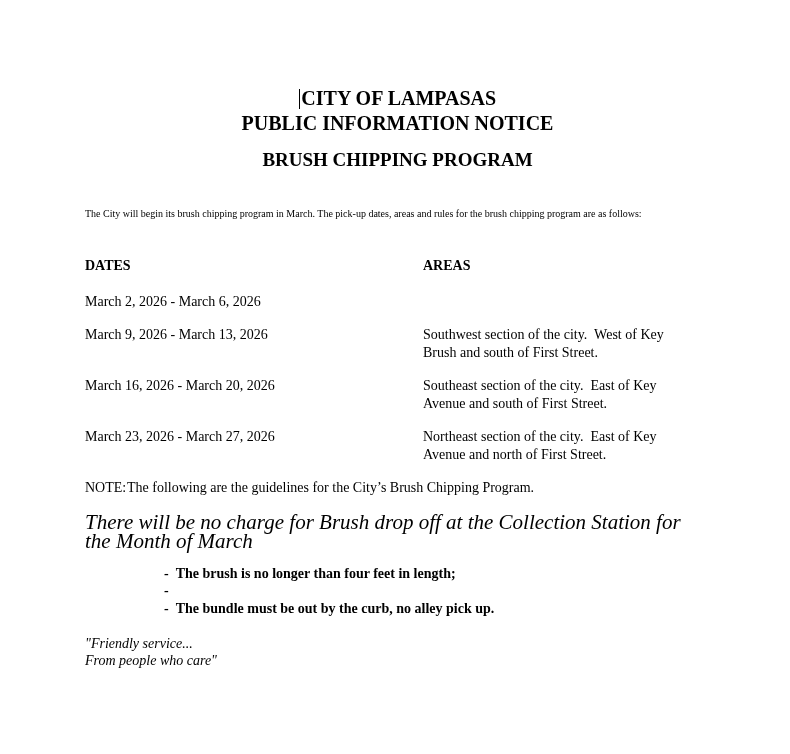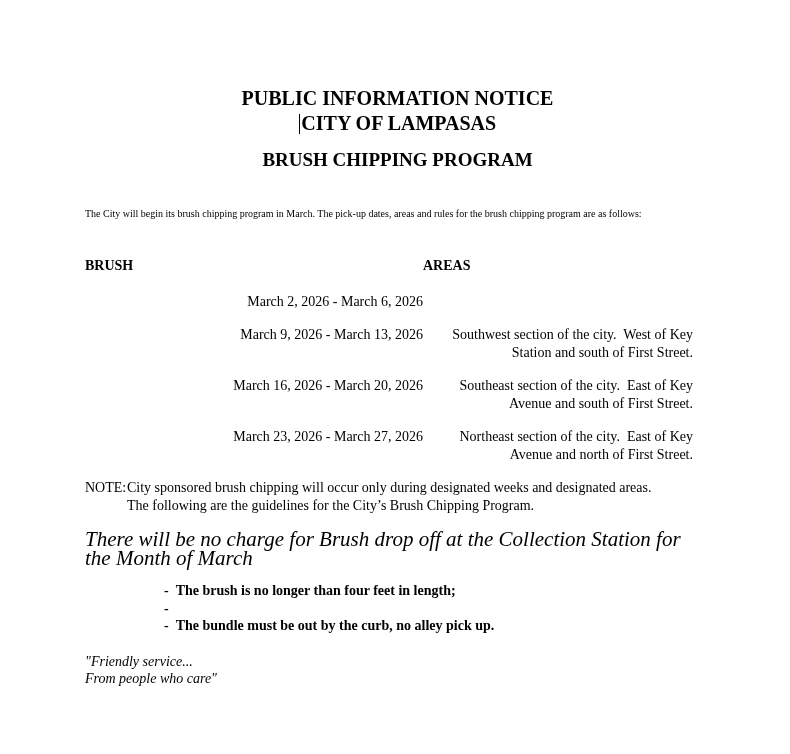--- a/index.html
+++ b/index.html
@@ -44,21 +44,21 @@
     margin: 32px 0 16px;
     font-size: 10px;
     line-height: 26px;
   }
   .schedule { margin-top: 14px; font-size: 14px; }
   .sched-header, .sched-row {
     display: grid;
     grid-template-columns: 338px 270px;
   }
   .sched-header { font-weight: bold; line-height: 17.5px; margin-bottom: 18px; }
-  .sched-row { margin-bottom: 16px; line-height: 17.5px; text-align: right; }
+  .sched-row { margin-bottom: 16px; line-height: 17.5px; }
   .sched-row:last-child { margin-bottom: 8px; }
   .cell-area { white-space: pre-wrap; }
   .note {
     margin-top: 8px;
     display: flex;
     font-size: 14px;
     line-height: 17.5px;
   }
   .note-label { flex: 0 0 42px; }
   .note-text { flex: 1; }
@@ -86,55 +86,54 @@
   }
 </style>
 </head>
 <body>
 
 <div class="page">
   <div class="content">
 
     <header>
       <div class="titles">
+        <div><span class="caret"></span><span>CITY OF LAMPASAS</span></div>
         <div>PUBLIC INFORMATION NOTICE</div>
-        <div><span class="caret"></span><span>CITY OF LAMPASAS</span></div>
       </div>
       <div class="subtitle">BRUSH CHIPPING PROGRAM</div>
     </header>
 
     <p class="intro">The City will begin its brush chipping program in March. The pick-up dates, areas and rules for the brush chipping program are as follows:</p>
 
     <section class="schedule">
       <div class="sched-header">
-        <div>BRUSH</div>
+        <div>DATES</div>
         <div>AREAS</div>
       </div>
 
       <div class="sched-row">
         <div class="cell-dates">March 2, 2026 - March 6, 2026</div>
       </div>
       <div class="sched-row">
         <div class="cell-dates">March 9, 2026 - March 13, 2026</div>
-        <div class="cell-area">Southwest section of the city.  West of Key Station and south of First Street.</div>
+        <div class="cell-area">Southwest section of the city.  West of Key Brush and south of First Street.</div>
       </div>
       <div class="sched-row">
         <div class="cell-dates">March 16, 2026 - March 20, 2026</div>
         <div class="cell-area">Southeast section of the city.  East of Key Avenue and south of First Street.</div>
       </div>
       <div class="sched-row">
         <div class="cell-dates">March 23, 2026 - March 27, 2026</div>
         <div class="cell-area">Northeast section of the city.  East of Key Avenue and north of First Street.</div>
       </div>
     </section>
 
     <div class="note">
       <div class="note-label">NOTE:</div>
       <div class="note-text">
-        <div>City sponsored brush chipping will occur only during designated weeks and designated areas.</div>
         <div>The following are the guidelines for the City’s Brush Chipping Program.</div>
       </div>
     </div>
 
     <p class="highlight">There will be no charge for Brush drop off at the Collection Station for the Month of March</p>
 
     <ul class="guidelines">
       <li>
         <span class="dash">-</span>
         <span>The brush is no longer than four feet in length;</span>

